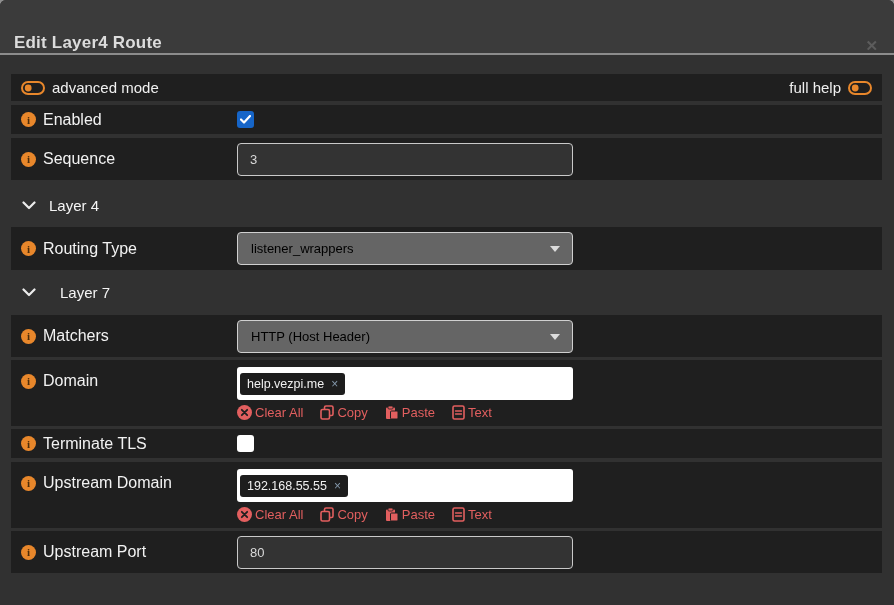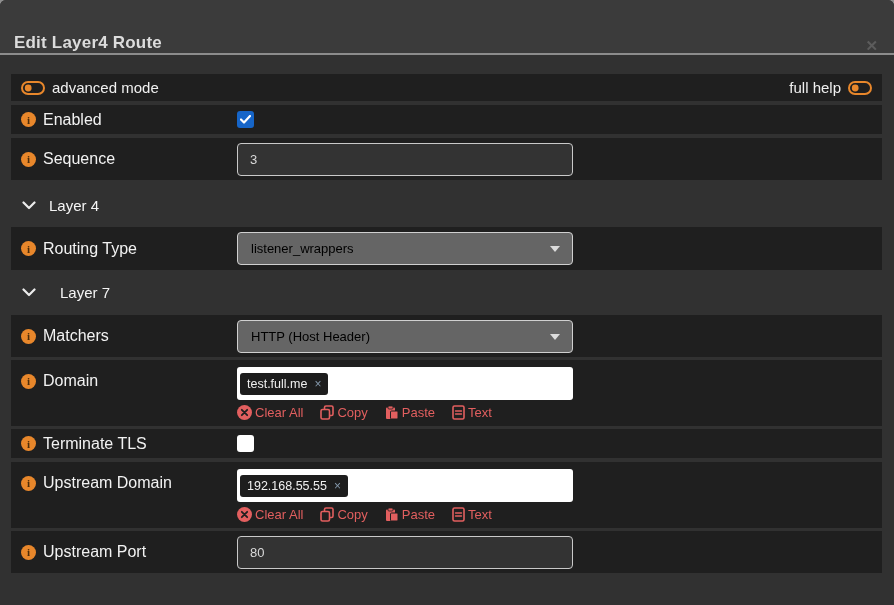--- a/index.html
+++ b/index.html
@@ -144,21 +144,21 @@
     </div>
 
     <div class="frow tall rh-66 mb-3">
       <div class="label-cell">
         <span class="info-icon">i</span>
         <span class="label-text">Domain</span>
       </div>
       <div>
         <div class="tags-field">
           <span class="tag-chip">
-            <span>test.full.me</span>
+            <span>help.vezpi.me</span>
             <span class="tag-remove">×</span>
           </span>
         </div>
         <div class="actions-row">
           <span class="action-btn">
             <svg width="15" height="15" viewBox="0 0 15 15">
                 <circle cx="7.5" cy="7.5" r="7.5" fill="#e25f5f"></circle>
                 <path d="M4.8 4.8 L10.2 10.2 M10.2 4.8 L4.8 10.2" stroke="#1f1f1f" stroke-width="1.8" stroke-linecap="round"></path>
               </svg>
             <span>Clear All</span>

